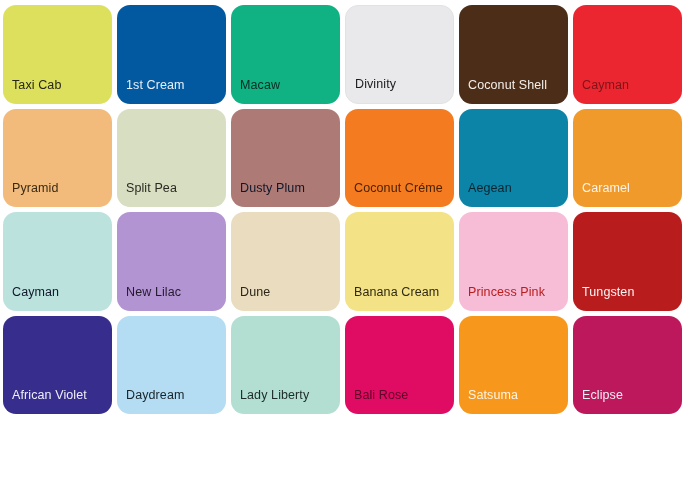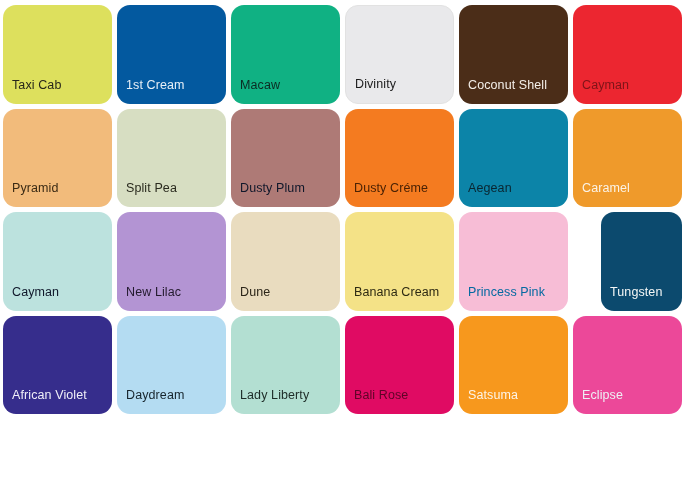--- a/index.html
+++ b/index.html
@@ -73,57 +73,57 @@
     <div class="swatch" style="background: rgb(242, 187, 123);">
       <span class="swatch-label" style="color: rgb(58, 42, 20);">Pyramid</span>
     </div>
     <div class="swatch" style="background: rgb(215, 222, 194);">
       <span class="swatch-label" style="color: rgb(42, 42, 30);">Split Pea</span>
     </div>
     <div class="swatch" style="background: rgb(174, 122, 118);">
       <span class="swatch-label" style="color: #0f172a;">Dusty Plum</span>
     </div>
     <div class="swatch" style="background: rgb(244, 123, 32);">
-      <span class="swatch-label" style="color: rgb(74, 34, 4);">Dusty Créme</span>
+      <span class="swatch-label" style="color: rgb(74, 34, 4);">Coconut Créme</span>
     </div>
     <div class="swatch" style="background: rgb(12, 132, 168);">
       <span class="swatch-label" style="color: rgb(10, 37, 48);">Aegean</span>
     </div>
     <div class="swatch" style="background: rgb(239, 154, 43);">
       <span class="swatch-label" style="color: rgb(251, 243, 231);">Caramel</span>
     </div>
     <div class="swatch" style="background: rgb(188, 226, 222);">
       <span class="swatch-label" style="color: #0f172a;">Cayman</span>
     </div>
     <div class="swatch" style="background: rgb(179, 148, 211);">
       <span class="swatch-label" style="color: rgb(35, 26, 46);">New Lilac</span>
     </div>
     <div class="swatch" style="background: rgb(233, 220, 191);">
       <span class="swatch-label" style="color: rgb(44, 38, 25);">Dune</span>
     </div>
     <div class="swatch" style="background: rgb(244, 226, 135);">
       <span class="swatch-label" style="color: rgb(46, 42, 18);">Banana Cream</span>
     </div>
     <div class="swatch" style="background: rgb(247, 189, 214);">
-      <span class="swatch-label" style="color: #0369a1; margin-top: 28px;">Princess Pink</span>
+      <span class="swatch-label" style="color: #b91c1c; margin-top: 28px;">Princess Pink</span>
     </div>
-    <div class="swatch" style="background: #0c4a6e; margin-left: 28px;">
+    <div class="swatch" style="background: #b91c1c;">
       <span class="swatch-label" style="color: rgb(245, 247, 246);">Tungsten</span>
     </div>
     <div class="swatch" style="background: rgb(54, 45, 140);">
       <span class="swatch-label" style="color: rgb(240, 239, 248);">African Violet</span>
     </div>
     <div class="swatch" style="background: rgb(180, 220, 242);">
       <span class="swatch-label" style="color: rgb(22, 36, 44);">Daydream</span>
     </div>
     <div class="swatch" style="background: rgb(179, 223, 210);">
       <span class="swatch-label" style="color: rgb(29, 43, 39);">Lady Liberty</span>
     </div>
     <div class="swatch" style="background: rgb(224, 11, 99);">
       <span class="swatch-label" style="color: rgb(94, 4, 39);">Bali Rose</span>
     </div>
     <div class="swatch" style="background: rgb(247, 152, 29);">
       <span class="swatch-label" style="color: rgb(253, 244, 232);">Satsuma</span>
     </div>
-    <div class="swatch" style="background: #ec4899;">
+    <div class="swatch" style="background: #be185d;">
       <span class="swatch-label" style="color: rgb(238, 240, 245);">Eclipse</span>
     </div>
   </div>
 
 </body></html>

